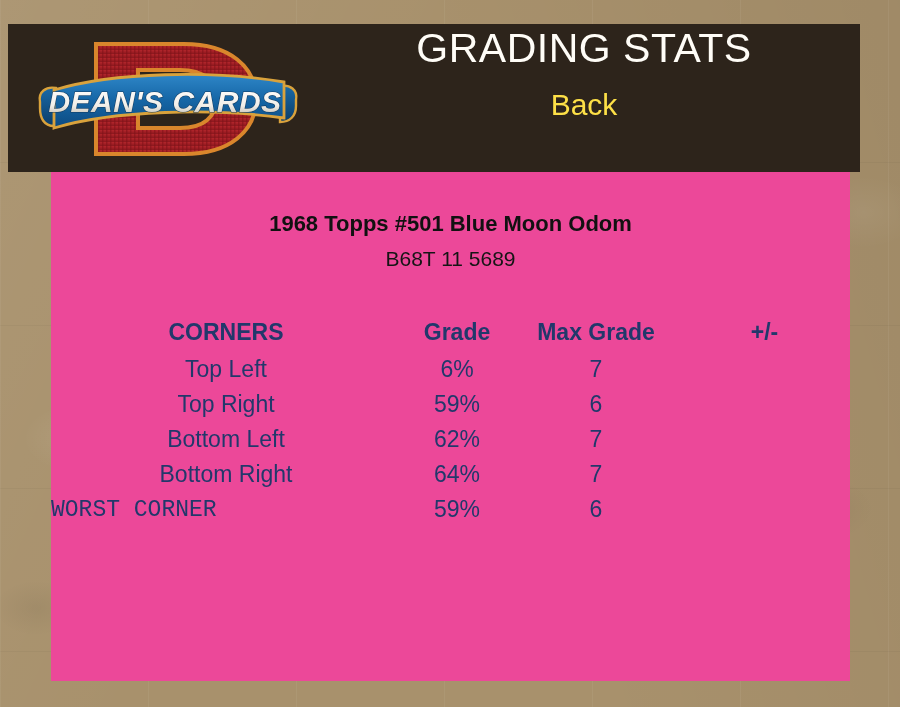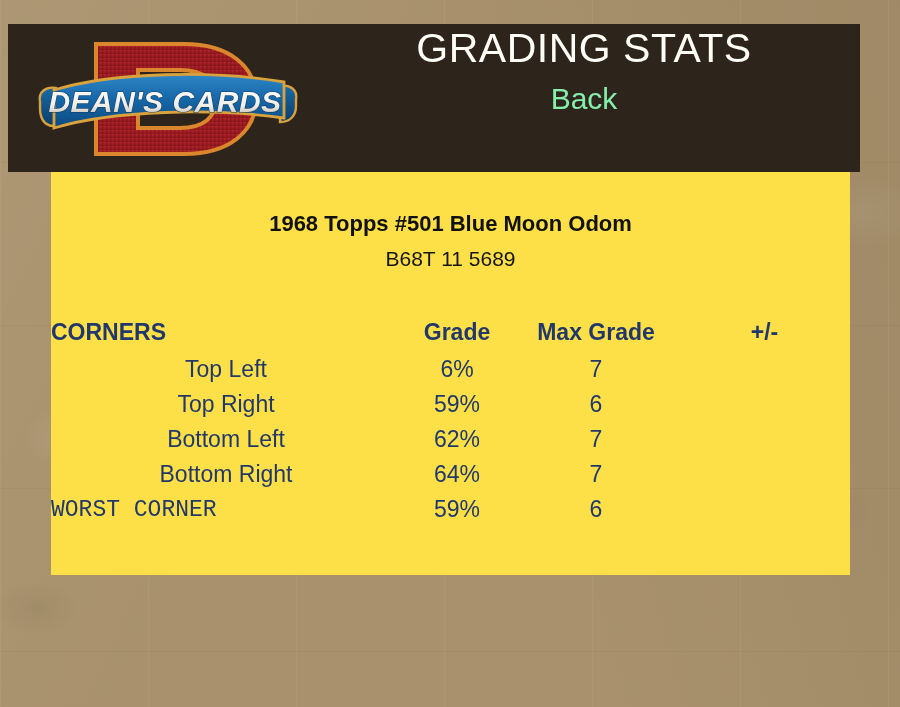--- a/index.html
+++ b/index.html
@@ -72,35 +72,35 @@
     justify-content: flex-start;
   }
   #title-main {
     color: #fffdf7;
     font-size: 41px;
     line-height: 49px;
     letter-spacing: 0.5px;
     white-space: nowrap;
   }
   #title-sub {
-    color: #86efac;
+    color: #fde047;
     font-size: 30px;
     line-height: 38px;
-    margin-top: 7px;
+    margin-top: 13px;
     white-space: nowrap;
   }
 
   
   #panel {
     position: absolute;
     left: 51px;
     top: 172px;
     width: 799px;
-    height: 403px;
-    background: #fde047;
+    height: 509px;
+    background: #ec4899;
   }
 
   
   #card-title {
     position: absolute;
     left: 0;
     top: 39px;
     width: 799px;
     text-align: center;
     color: #111111;
@@ -141,21 +141,21 @@
   .col-value  { width: 112px; }
   .col-grade  { width: 166px; }
   .col-delta  { width: 171px; }
 
   #stats-table thead th {
     font-weight: bold;
     font-size: 23px;
     height: 40px;
   }
   th.h-corners {
-    text-align: left;
+    text-align: center;
     padding-left: 101px;
   }
   th.h-value, th.h-grade, th.h-delta { text-align: center; }
 
   td.r-label {
     text-align: center;
     padding-right: 88px;
   }
   td.r-value, td.r-grade, td.r-delta { text-align: center; }
 

